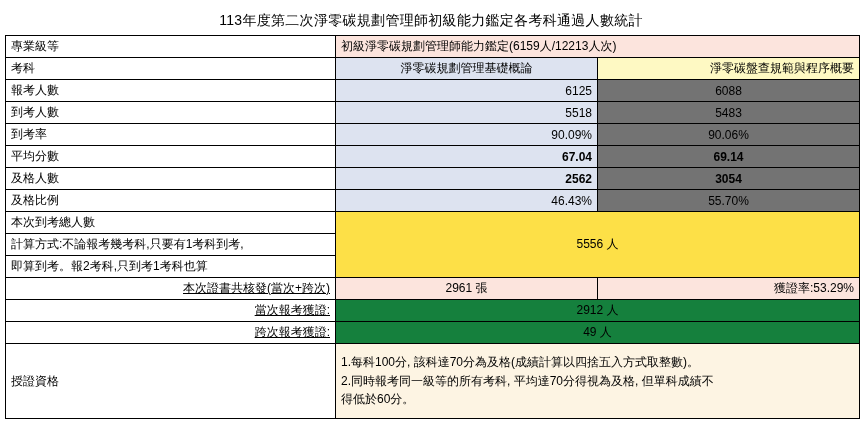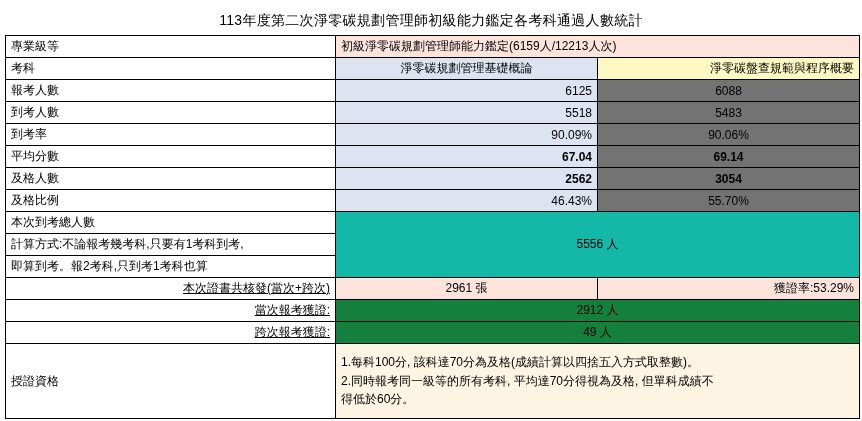--- a/index.html
+++ b/index.html
@@ -73,21 +73,21 @@
     font-weight: bold;
   }
   .lbl { text-align: left; }
   .lbl-right { text-align: right; text-decoration: underline; }
   .plain { background: #ffffff; }
   .cream {
     background: #15803d;
     text-align: center;
   }
   .cream-tall {
-    background: #14b8a6;
+    background: #fde047;
     text-align: center;
     vertical-align: middle;
   }
   .pink-c {
     background: #fce4dd;
     text-align: center;
   }
   .pink-r {
     background: #fce4dd;
     text-align: right;

